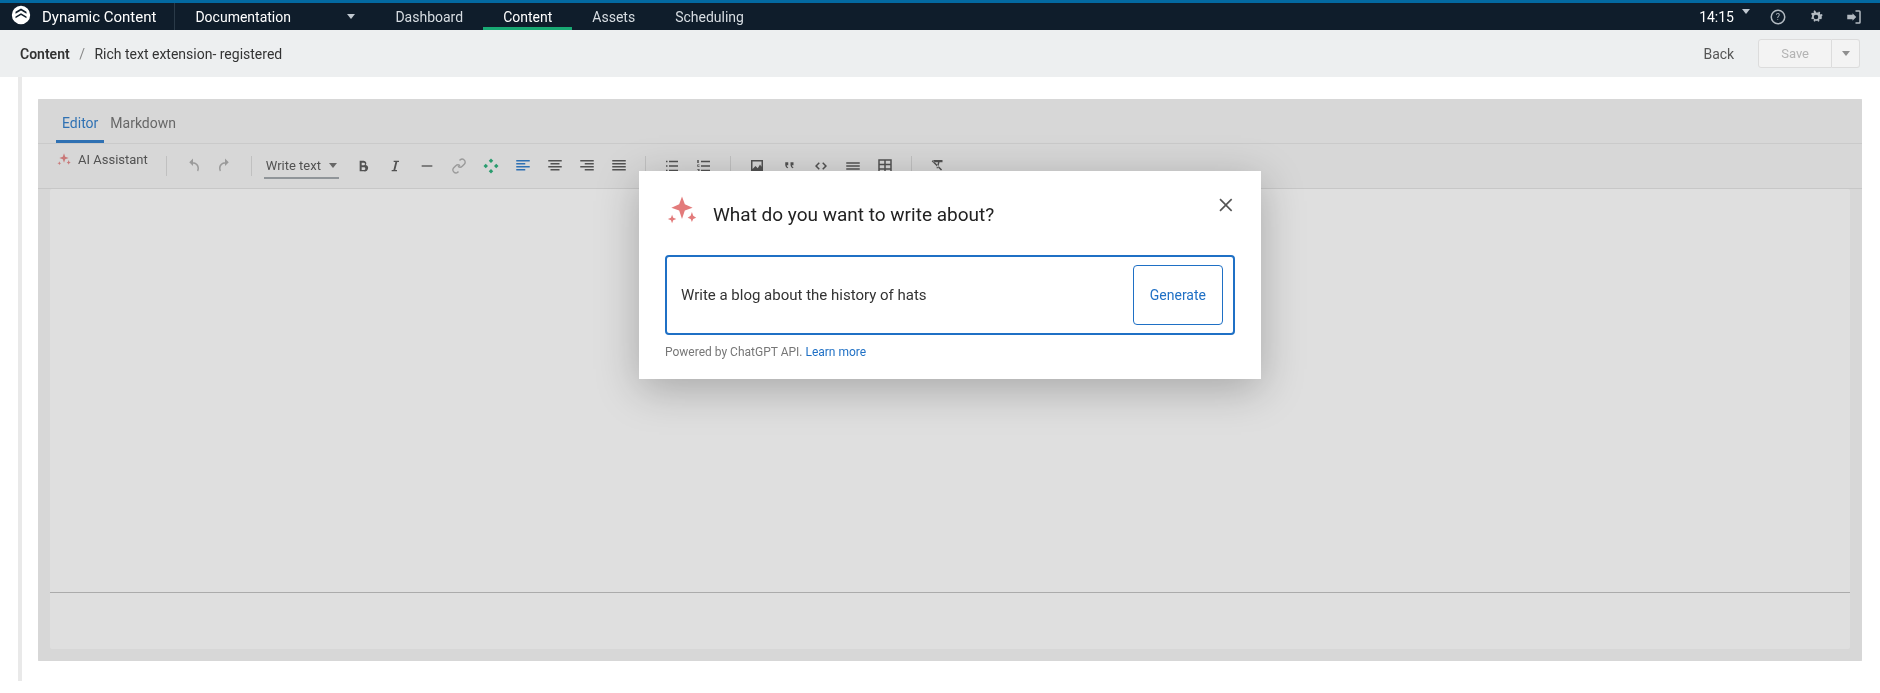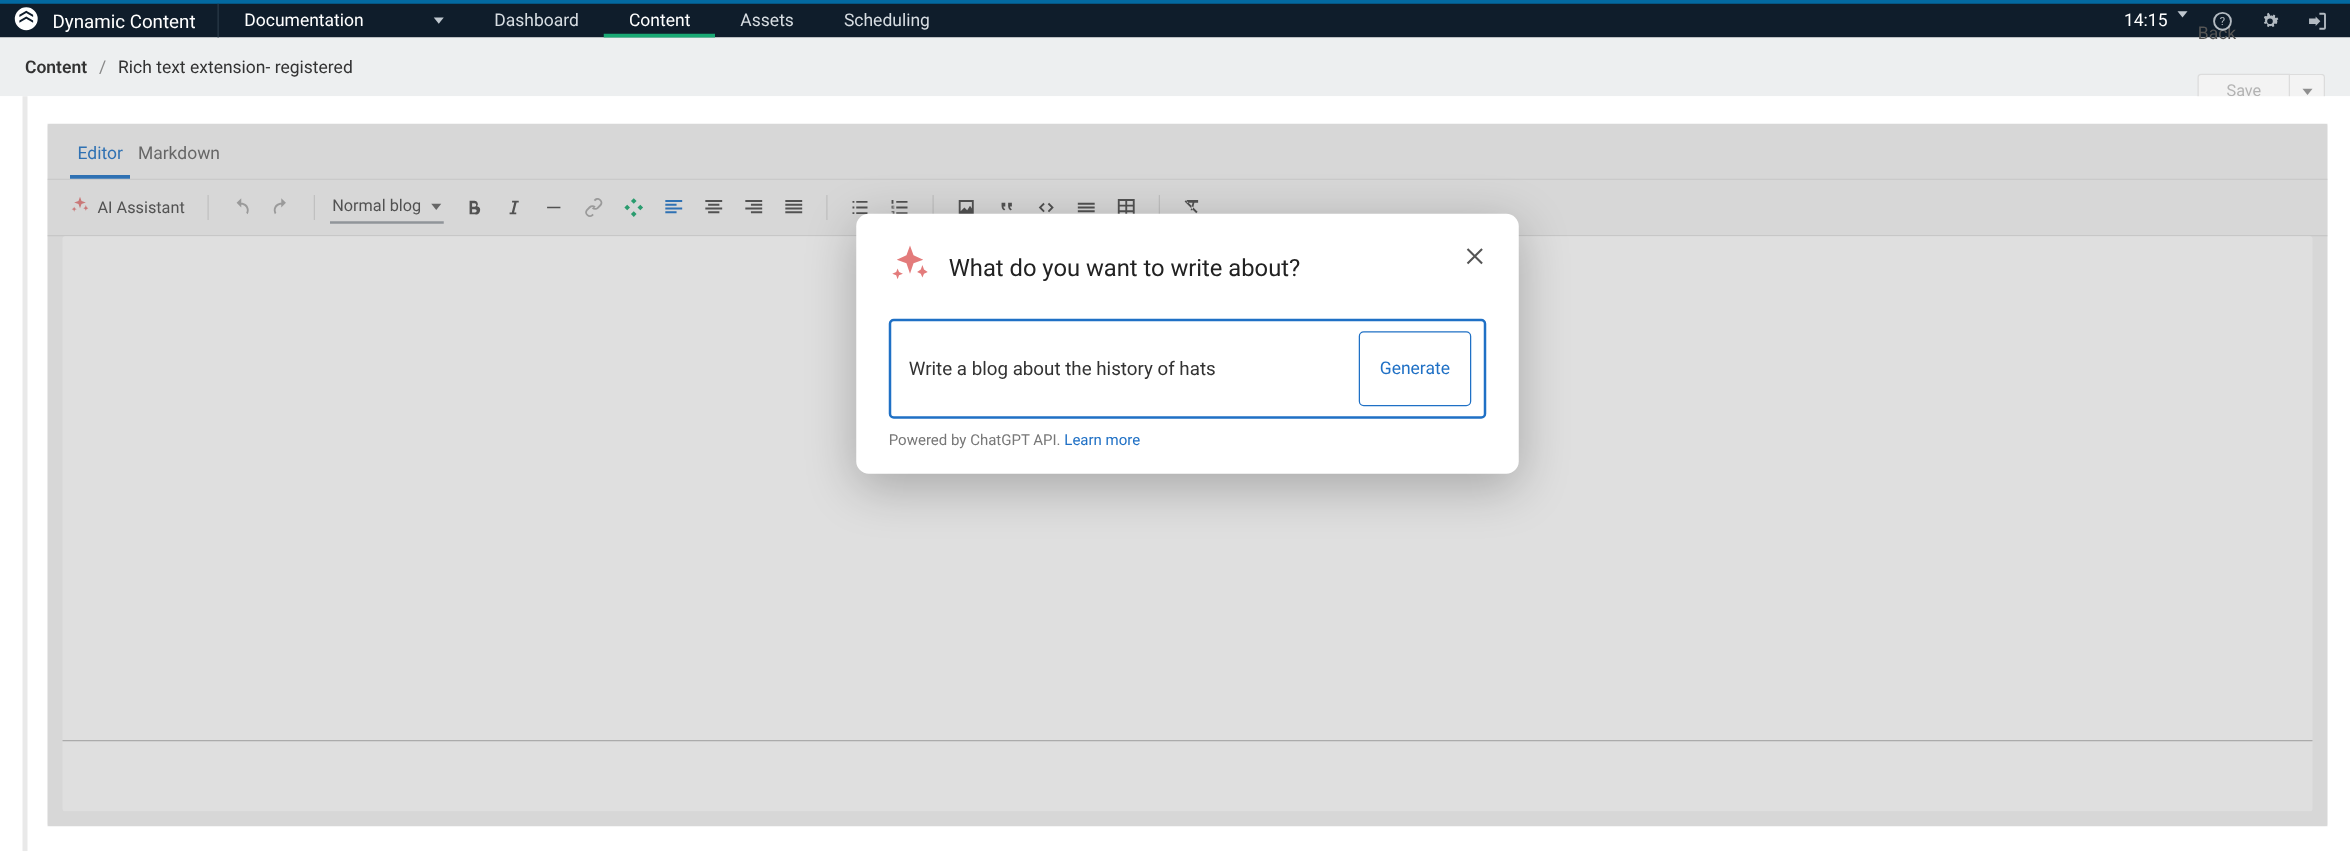--- a/index.html
+++ b/index.html
@@ -99,22 +99,22 @@
       height: 47px;
       background: #edeff0;
       padding: 0 20px;
       font-size: 14px;
       color: #333;
     }
     .breadcrumb .root { font-weight: 600; }
     .breadcrumb .sep { color: #888; margin: 0 6px; }
     .subheader-actions {
       display: flex;
+      align-items: center;
       gap: 24px;
-      flex-direction: column;
     }
     .back-link { color: #555; cursor: pointer; }
     .save-group {
       display: flex;
     }
     .save-btn {
       background: #f3f3f3;
       border: 1px solid #dcdcdc;
       color: #b3b3b3;
       padding: 6px 22px;
@@ -199,21 +199,21 @@
       display: flex;
       align-items: center;
       justify-content: center;
       border-radius: 3px;
       cursor: pointer;
       color: #4b4b4b;
     }
     .tb-btn svg { pointer-events: none; }
     .ai-assistant-btn {
       display: flex;
-      align-items: center;
+      align-items: flex-start;
       gap: 6px;
       padding: 0 6px;
       height: 28px;
       font-size: 13px;
       color: #4b4b4b;
       cursor: pointer;
     }
     .format-select {
       display: flex;
       align-items: center;
@@ -244,22 +244,22 @@
     .editor-bottom-line {
       position: absolute;
       left: 0; right: 0;
       bottom: 56px;
       height: 1px;
       background: #bdbdbd;
     }
     
     .modal {
       background: #fff;
-      width: 530px;
-      border-radius: 10px;
+      width: 622px;
+      border-radius: 0;
       box-shadow: 0 10px 40px rgba(0,0,0,0.25);
       padding: 24px 26px 20px 26px;
       position: relative;
     }
     .modal-head {
       display: flex;
       align-items: center;
       gap: 14px;
       margin-bottom: 22px;
     }
@@ -417,21 +417,21 @@
       </div>
       <div class="tb-btn" style="opacity:.45">
         <svg width="18" height="18" viewBox="0 0 24 24">
             <path fill="currentColor" d="M12 5V2l5 5-5 5V9c-3.3 0-6 2.7-6 6 0 1 .2 1.9.7 2.7l-1.5 1.5C4.5 18 4 16.6 4 15c0-5.5 4.5-8 8-8z"></path>
           </svg>
       </div>
 
       <div class="tb-sep"></div>
 
       <div class="format-select">
-        <span>Normal blog</span>
+        <span>Write text</span>
         <span class="caret-down" style="border-top-color:#666"></span>
       </div>
 
       <div class="tb-btn">
         <svg width="16" height="16" viewBox="0 0 24 24">
             <path fill="currentColor" d="M7 4h6a4 4 0 0 1 3 6.6A4.5 4.5 0 0 1 13.5 20H7V4zm3 3v4h3a2 2 0 0 0 0-4h-3zm0 7v4h3.5a2 2 0 0 0 0-4H10z"></path>
           </svg>
       </div>
       <div class="tb-btn">
         <svg width="16" height="16" viewBox="0 0 24 24">

